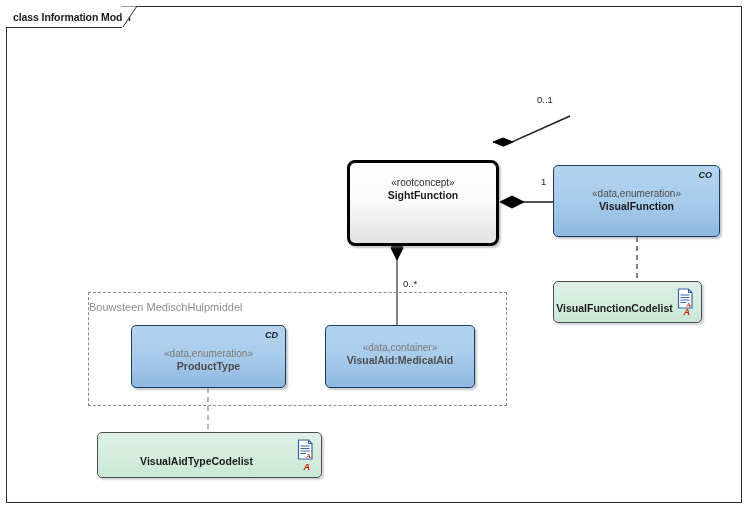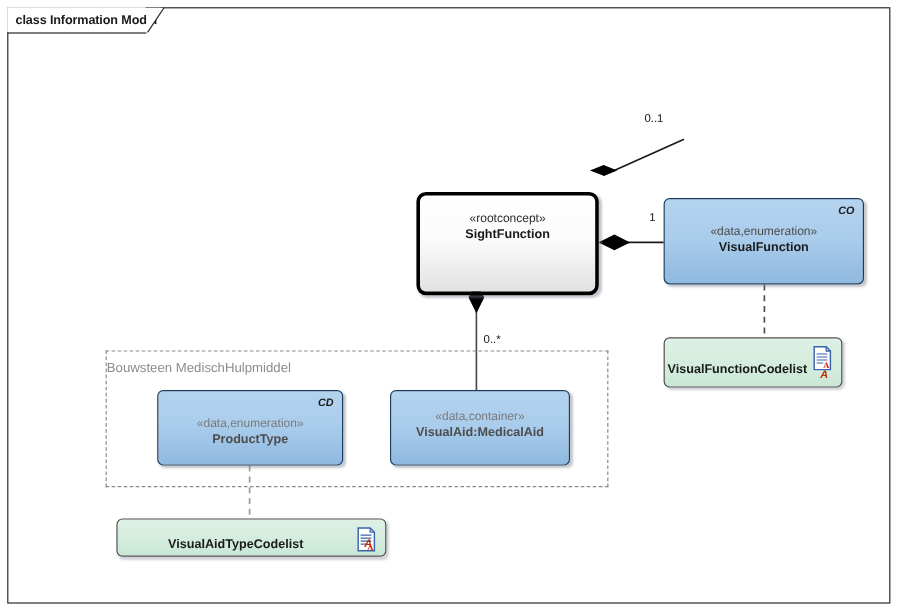--- a/index.html
+++ b/index.html
@@ -311,21 +311,21 @@
     <div class="corner-mark">CD</div>
     <div class="stereotype" style="color:#7a7a7a;">«data,enumeration»</div>
     <div class="node-name" style="color:#4d4d4d;text-align:center;">ProductType</div>
   </div>
 
   <div class="node data" style="left:325px; top:325px; width:150px; height:63px; padding-top:16px;">
     <div class="stereotype" style="color:#7a7a7a;">«data,container»</div>
     <div class="node-name" style="color:#4d4d4d;">VisualAid:MedicalAid</div>
   </div>
 
-  <div class="node codelist" style="left:97px; top:432px; width:225px; height:32px; justify-content:center; padding-right:26px;">
+  <div class="node codelist" style="left:97px; top:432px; width:225px; height:46px; justify-content:center; padding-right:26px;">
     <div class="codelist-name" style="margin-top:12px;">VisualAidTypeCodelist</div>
     <svg class="doc-icon" viewBox="0 0 17 21">
       <path d="M1.5,1 L11.5,1 L15,4.5 L15,20 L1.5,20 Z" fill="#ffffff" stroke="#3a63ab" stroke-width="1.2"></path>
       <path d="M11.5,1 L11.5,4.5 L15,4.5" fill="none" stroke="#3a63ab" stroke-width="1.1"></path>
       <line x1="3.5" y1="7" x2="12.5" y2="7" stroke="#3a63ab" stroke-width="1"></line>
       <line x1="3.5" y1="9.5" x2="12.5" y2="9.5" stroke="#3a63ab" stroke-width="1"></line>
       <line x1="3.5" y1="12" x2="12.5" y2="12" stroke="#3a63ab" stroke-width="1"></line>
       <line x1="3.5" y1="14.5" x2="9" y2="14.5" stroke="#3a63ab" stroke-width="1"></line>
       <text x="9" y="19" font-family="Liberation Serif, serif" font-size="7" font-weight="bold" fill="#cc2200">A</text>
     </svg>

